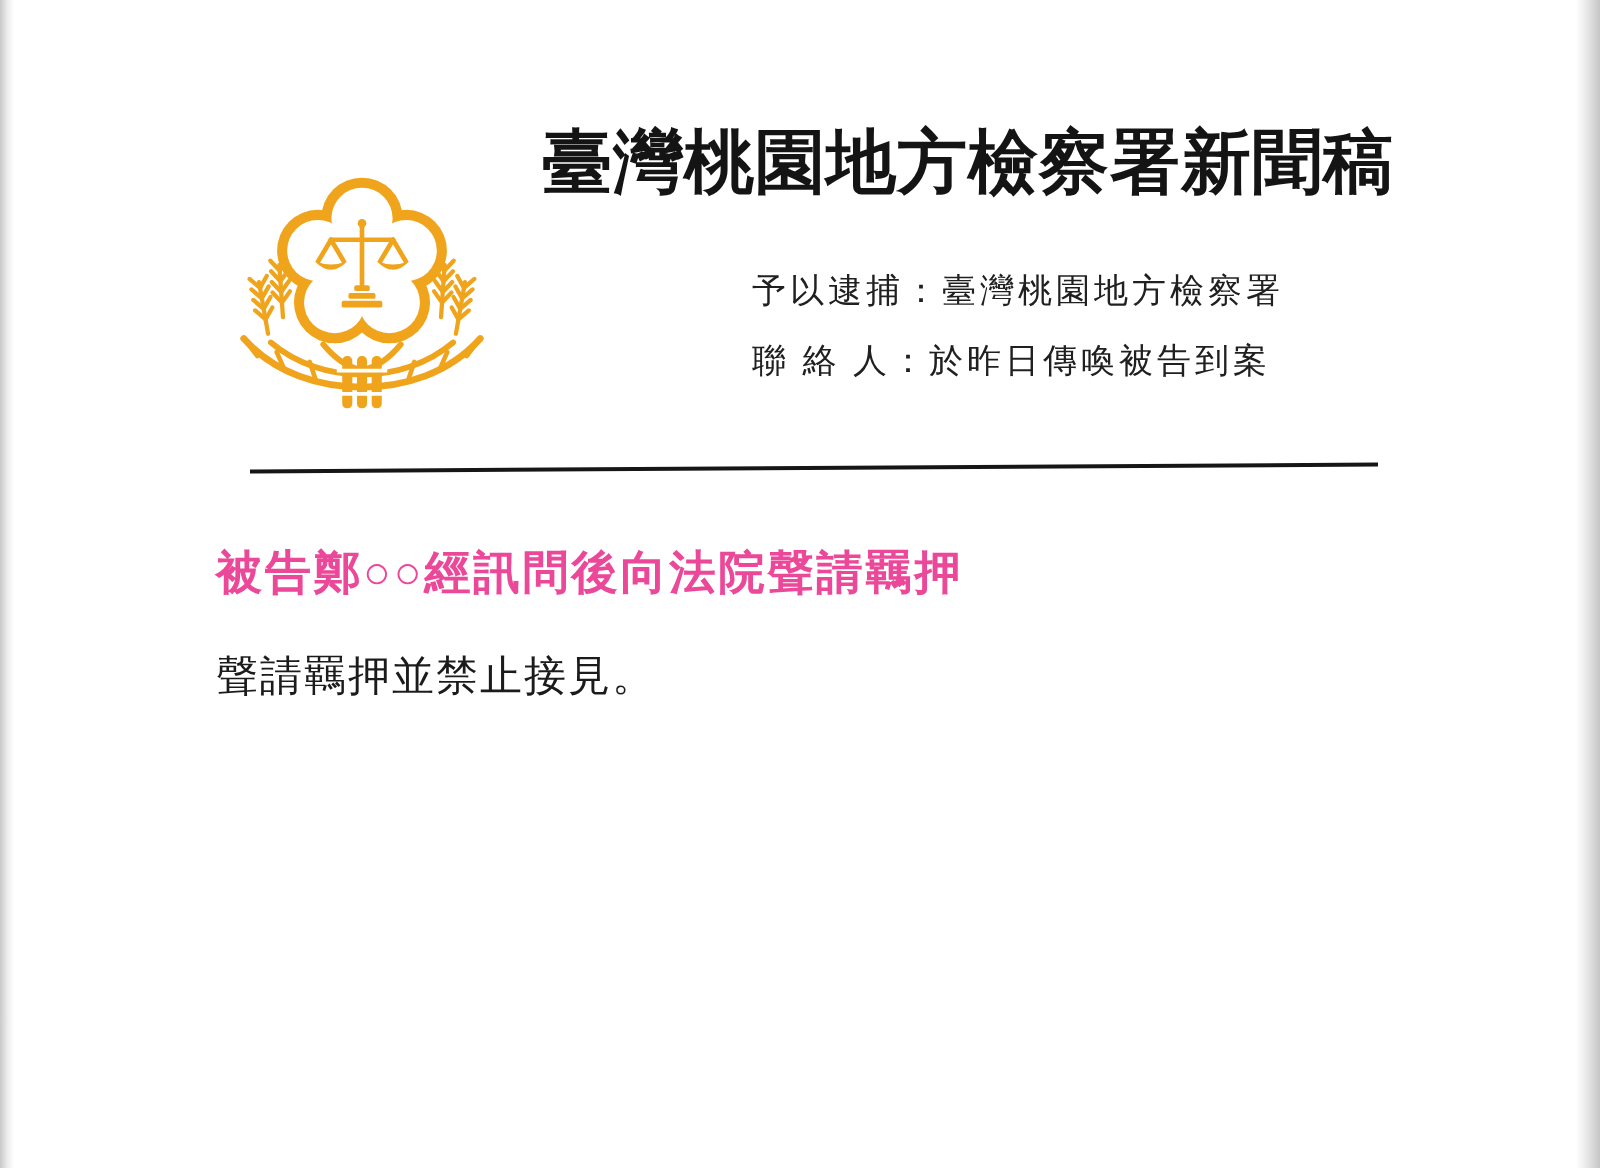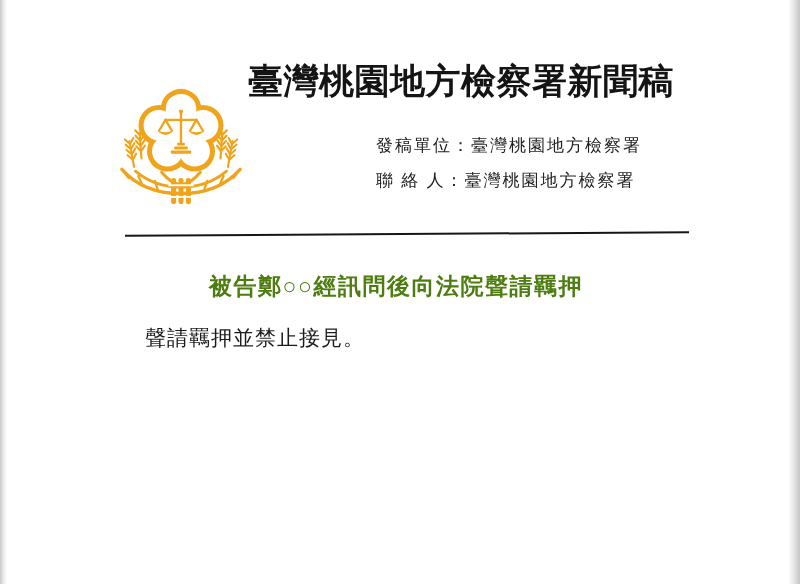--- a/index.html
+++ b/index.html
@@ -21,53 +21,53 @@
   }
   .edge-right {
     position: absolute; right: 0; top: 0; bottom: 0; width: 12px;
     background: linear-gradient(270deg, #c6c6c6, #ebebeb 60%, #ffffff);
   }
   .emblem {
     position: absolute; left: 112px; top: 84px;
     width: 138px; height: 126px;
   }
   .title {
-    position: absolute; left: 248px; top: 58px;
+    position: absolute; left: 271px; top: 58px;
     font-size: 35px; font-weight: bold; letter-spacing: 0.5px;
     white-space: nowrap; color: #141414;
   }
   .meta {
     position: absolute; left: 376px; top: 128px;
     font-size: 17px; color: #202020;
   }
   .meta-line {
     height: 35px; line-height: 35px;
     letter-spacing: 2px; white-space: nowrap;
   }
   .divider {
     position: absolute; left: 125px; top: 233px;
     width: 564px; height: 2px; background: #161616;
     transform: rotate(-0.35deg);
   }
   .headline {
     position: absolute; left: 108px; top: 271px; width: 576px;
-    text-align: center; font-size: 23px; font-weight: bold;
-    letter-spacing: 1.5px; color: #4d7c0f; white-space: nowrap;
+    text-align: left; font-size: 23px; font-weight: bold;
+    letter-spacing: 1.5px; color: #ec4899; white-space: nowrap;
   }
   .body-text {
     position: absolute; left: 108px; top: 320px; width: 576px;
     font-size: 21px; color: #1b1b1b;
   }
   .body-line {
     height: 50px; line-height: 36px;
     text-align: justify; text-align-last: justify;
     letter-spacing: 1px;
   }
   .body-line.indent { padding-left: 44px; }
-  .body-line.last { text-align: left; text-align-last: left; margin-left: 37px; }
+  .body-line.last { text-align: left; text-align-last: left; }
 </style>
 </head>
 <body>
 
 <div class="page">
 
   <div class="edge-left"></div>
   <div class="edge-right"></div>
 
   <div class="emblem">
@@ -136,22 +136,22 @@
         <rect x="66" y="60.5" width="8" height="3" rx="1"></rect>
         <rect x="63" y="64.5" width="14" height="3" rx="1"></rect>
         <rect x="59.5" y="68.5" width="21" height="3.5" rx="1"></rect>
       </g>
     </svg>
   </div>
 
   <h1 class="title">臺灣桃園地方檢察署新聞稿</h1>
 
   <div class="meta">
-    <div class="meta-line">發稿單位：臺灣桃園地方檢察署</div>
-    <div class="meta-line">聯 絡 人：臺灣桃園地方檢察署</div>
+    <div class="meta-line">予以逮捕：臺灣桃園地方檢察署</div>
+    <div class="meta-line">聯 絡 人：於昨日傳喚被告到案</div>
   </div>
 
   <div class="divider"></div>
 
   <h2 class="headline">被告鄭○○經訊問後向法院聲請羈押</h2>
 
   <div class="body-text">
     <div class="body-line last">聲請羈押並禁止接見。</div>
   </div>
 

